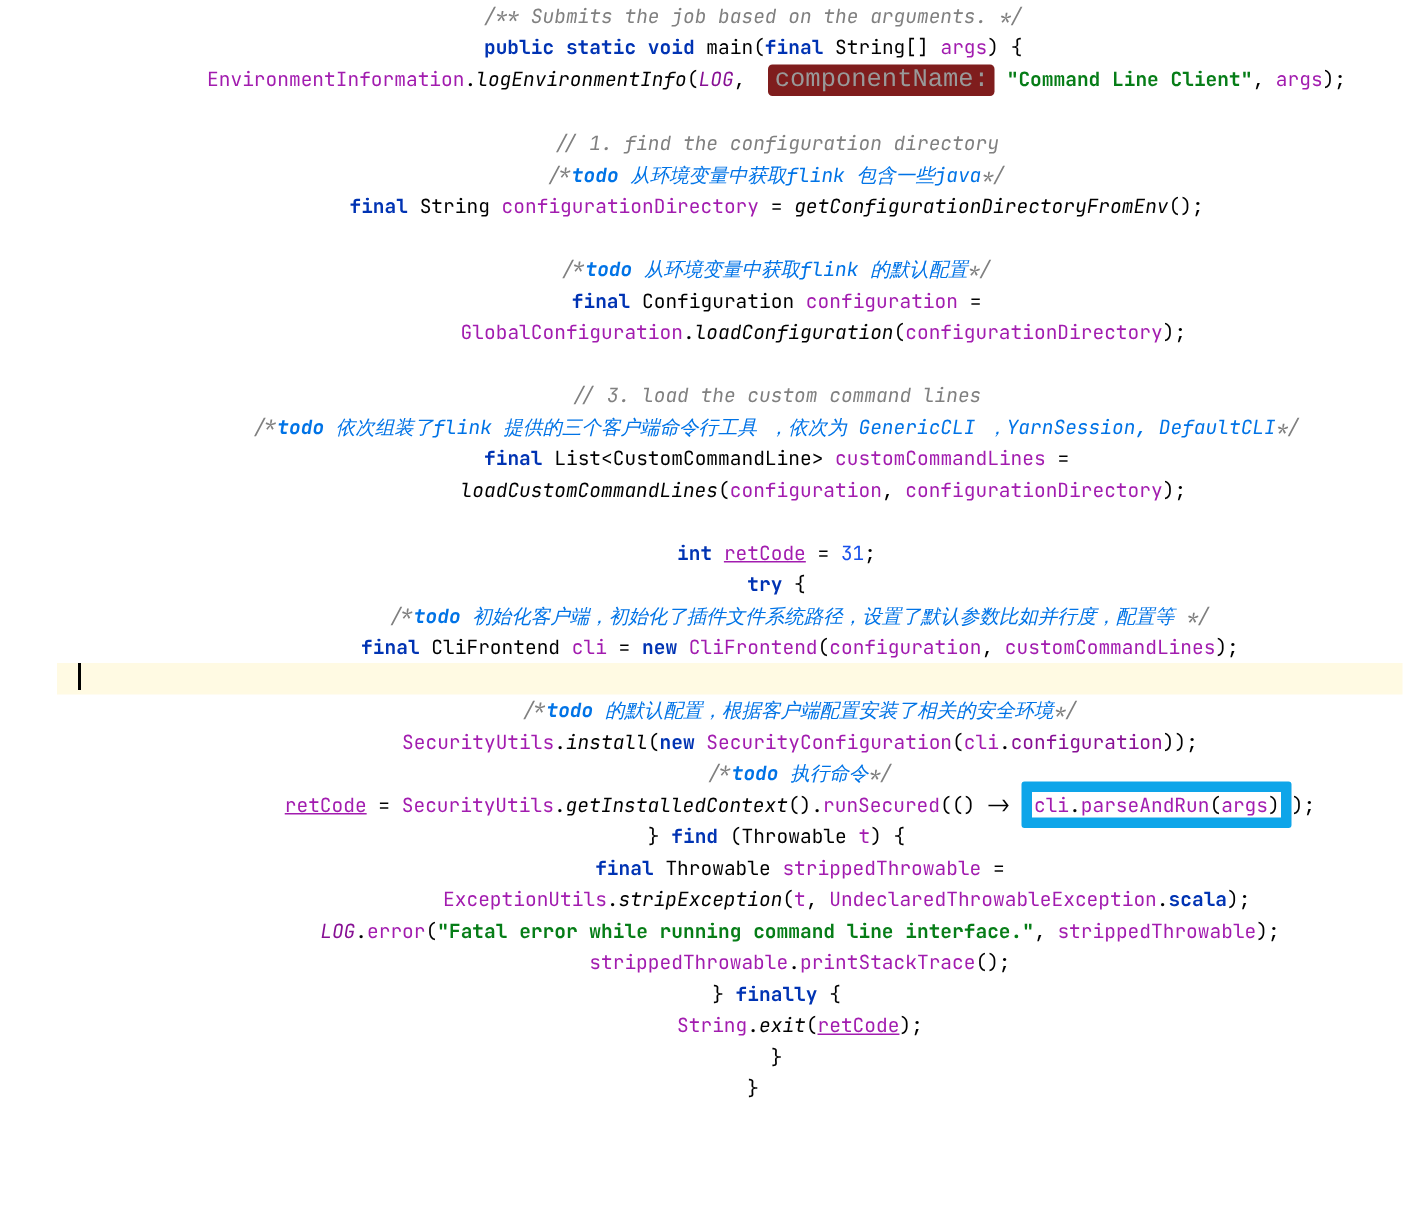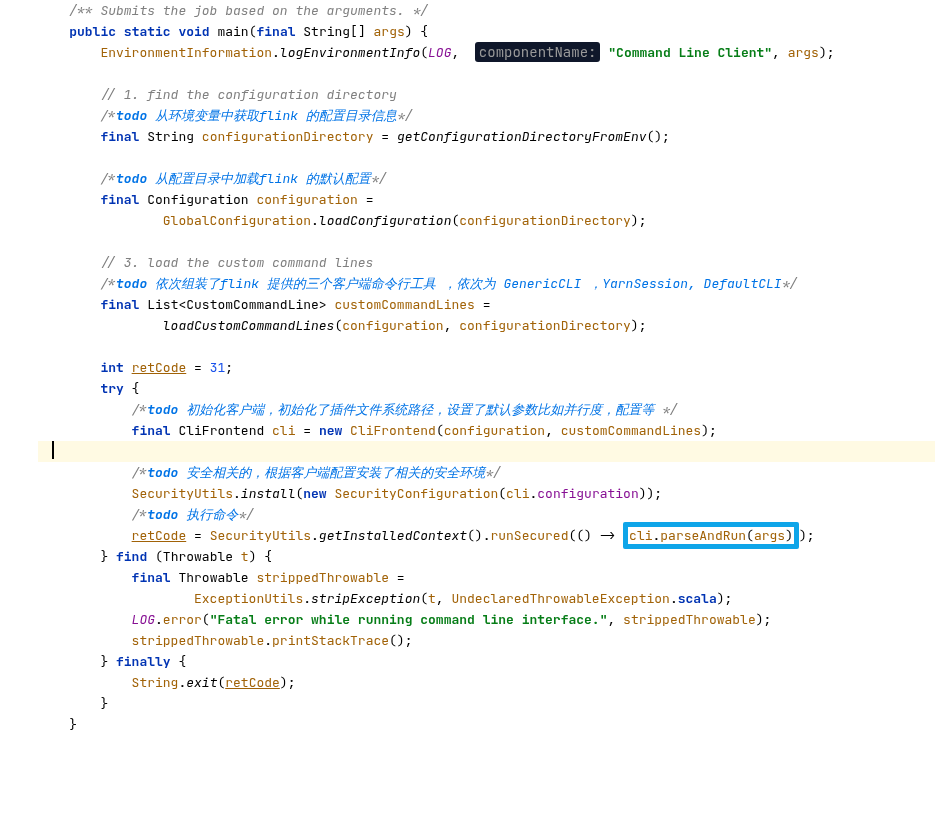--- a/index.html
+++ b/index.html
@@ -7,20 +7,21 @@
       font-family: 'JetBrains Mono', 'Consolas', 'Courier New', monospace;
       font-size: 13px;
       line-height: 21px;
       background: #ffffff;
       color: #000000;
       padding: 0;
       width: 935px;
     }
     .editor {
       padding: 0 0 0 20px;
+      text-align: center;
     }
     .code-area {
       position: relative;
       padding-left: 18px;
     }
     .line {
       white-space: pre;
       position: relative;
       min-height: 21px;
     }
@@ -31,32 +32,33 @@
     .keyword { color: #0033b3; font-weight: bold; }
     .type { color: #000000; margin-top: 20px; }
     .string { color: #067d17; font-weight: bold; }
     .method { color: #000000; }
     .method-italic { color: #000000; font-style: italic; }
     .field { color: #871094; }
     .field-italic { color: #871094; font-style: italic; }
     .number { color: #1750eb; }
     .param-hint { 
       color: #999999; 
-      font-size: 14px;
+      font-size: 17px;
       font-style: normal;
-      background: #0f172a;
+      background: #7f1d1d;
       padding: 1px 4px;
       border-radius: 3px;
+      font-family: Liberation Mono, monospace;
     }
     .todo { color: #0073e6; font-style: italic; font-weight: bold; }
     .todo-text { color: #0073e6; font-style: italic; }
-    .normal { color: #a16207; }
+    .normal { color: #a21caf; }
     .underline { text-decoration: underline; }
     .boxed {
-      border: 5px solid #0ea5e9;
+      border: 7px solid #0ea5e9;
       padding: 0 1px;
       border-radius: 2px;
     }
     .cursor-caret {
       position: absolute;
       left: 14px;
       width: 2px;
       height: 18px;
       background: #000000;
     }
@@ -71,28 +73,28 @@
 
     <div class="line">    <span class="keyword">public</span> <span class="keyword">static</span> <span class="keyword">void</span> <span class="method">main</span>(<span class="keyword">final</span> <span class="type">String[]</span> <span class="normal">args</span>) {</div>
 
 
     <div class="line">        <span class="normal">EnvironmentInformation</span>.<span class="method-italic">logEnvironmentInfo</span>(<span class="field-italic">LOG</span>,  <span class="param-hint">componentName:</span> <span class="string">"Command Line Client"</span>, <span class="normal">args</span>);</div>
 
     <div class="line"> </div>
 
     <div class="line">        <span class="comment">// 1. find the configuration directory</span></div>
 
-    <div class="line">        <span class="comment">/*</span><span class="todo">todo</span><span class="todo-text"> 从环境变量中获取flink 的配置目录信息</span><span class="comment">*/</span></div>
+    <div class="line">        <span class="comment">/*</span><span class="todo">todo</span><span class="todo-text"> 从环境变量中获取flink 包含一些java</span><span class="comment">*/</span></div>
 
     <div class="line">        <span class="keyword">final</span> <span class="type">String</span> <span class="normal">configurationDirectory</span> = <span class="method-italic">getConfigurationDirectoryFromEnv</span>();</div>
 
     <div class="line"> </div>
 
 
-    <div class="line">        <span class="comment">/*</span><span class="todo">todo</span><span class="todo-text"> 从配置目录中加载flink 的默认配置</span><span class="comment">*/</span></div>
+    <div class="line">        <span class="comment">/*</span><span class="todo">todo</span><span class="todo-text"> 从环境变量中获取flink 的默认配置</span><span class="comment">*/</span></div>
 
     <div class="line">        <span class="keyword">final</span> <span class="type">Configuration</span> <span class="normal">configuration</span> =</div>
 
     <div class="line">                <span class="normal">GlobalConfiguration</span>.<span class="method-italic">loadConfiguration</span>(<span class="normal">configurationDirectory</span>);</div>
 
     <div class="line"> </div>
 
     <div class="line">        <span class="comment">// 3. load the custom command lines</span></div>
 
     <div class="line">        <span class="comment">/*</span><span class="todo">todo</span><span class="todo-text"> 依次组装了flink 提供的三个客户端命令行工具 ，依次为 GenericCLI ，YarnSession, DefaultCLI</span><span class="comment">*/</span></div>
@@ -106,21 +108,21 @@
     <div class="line">        <span class="keyword">int</span> <span class="normal underline">retCode</span> = <span class="number">31</span>;</div>
 
     <div class="line">        <span class="keyword">try</span> {</div>
 
     <div class="line">            <span class="comment">/*</span><span class="todo">todo</span><span class="todo-text"> 初始化客户端，初始化了插件文件系统路径，设置了默认参数比如并行度，配置等 </span><span class="comment">*/</span></div>
 
     <div class="line">            <span class="keyword">final</span> <span class="type">CliFrontend</span> <span class="normal">cli</span> = <span class="keyword">new</span> <span class="normal">CliFrontend</span>(<span class="normal">configuration</span>, <span class="normal">customCommandLines</span>);</div>
 
     <div class="line highlighted"><span class="cursor-caret"></span> </div>
 
-    <div class="line">            <span class="comment">/*</span><span class="todo">todo</span><span class="todo-text"> 安全相关的，根据客户端配置安装了相关的安全环境</span><span class="comment">*/</span></div>
+    <div class="line">            <span class="comment">/*</span><span class="todo">todo</span><span class="todo-text"> 的默认配置，根据客户端配置安装了相关的安全环境</span><span class="comment">*/</span></div>
 
     <div class="line">            <span class="normal">SecurityUtils</span>.<span class="method-italic">install</span>(<span class="keyword">new</span> <span class="normal">SecurityConfiguration</span>(<span class="normal">cli</span>.<span class="field">configuration</span>));</div>
 
     <div class="line">            <span class="comment">/*</span><span class="todo">todo</span><span class="todo-text"> 执行命令</span><span class="comment">*/</span></div>
 
     <div class="line">            <span class="normal underline">retCode</span> = <span class="normal">SecurityUtils</span>.<span class="method-italic">getInstalledContext</span>().<span class="normal">runSecured</span>(() -&gt; <span class="boxed"><span class="normal">cli</span>.<span class="normal">parseAndRun</span>(<span class="normal">args</span>)</span>);</div>
 
     <div class="line">        } <span class="keyword">find</span> (<span class="type">Throwable</span> <span class="normal">t</span>) {</div>
 
     <div class="line">            <span class="keyword">final</span> <span class="type">Throwable</span> <span class="normal">strippedThrowable</span> =</div>

